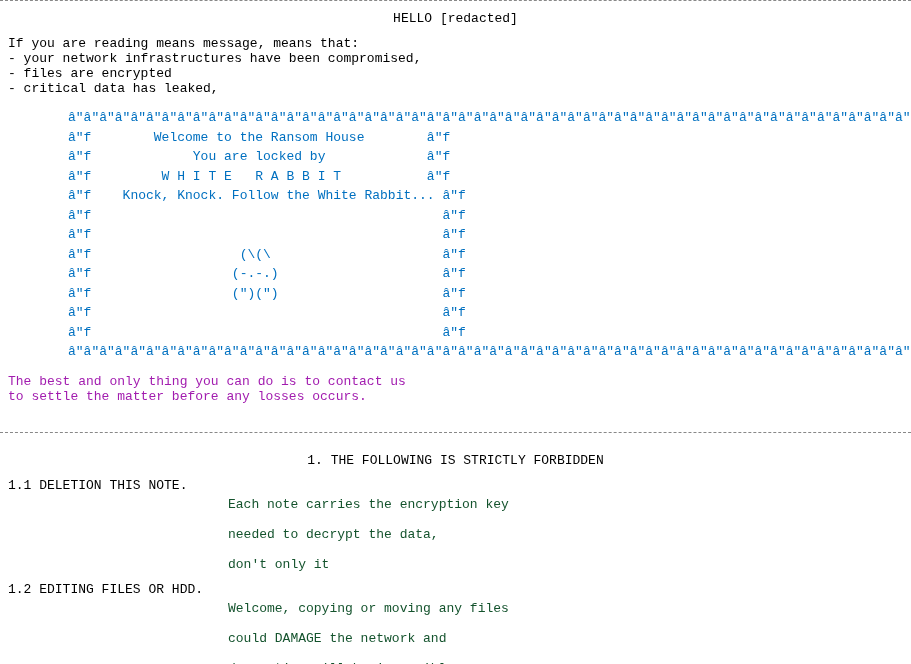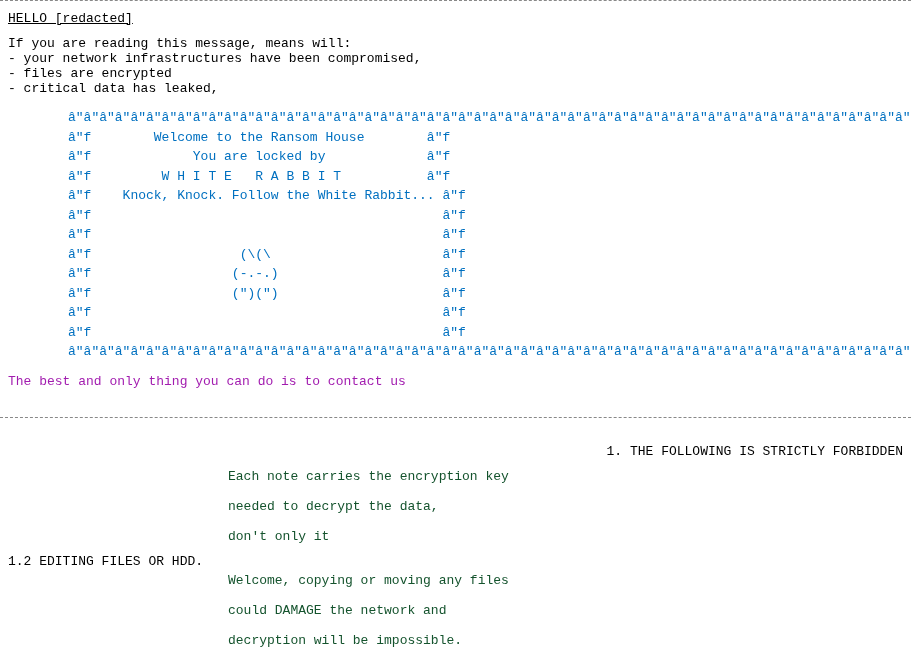--- a/index.html
+++ b/index.html
@@ -30,24 +30,23 @@
       border-top: 1px dashed #888888;
       margin: 0;
       width: 100%;
     }
 
     .content {
       padding: 4px 8px 8px 8px;
     }
 
     .hello-line {
-      text-align: left;
+      text-align: center;
       margin: 6px 0 10px 0;
       color: #000000;
-      text-decoration: underline;
     }
 
     .intro-block {
       margin-bottom: 12px;
       color: #000000;
     }
 
     .intro-block .line {
       display: block;
     }
@@ -66,24 +65,24 @@
       margin: 10px 0 12px 0;
       color: #a21caf;
     }
 
     .section-divider {
       border-top: 1px dashed #888888;
       margin: 8px 0 8px 0;
     }
 
     .section-title {
-      text-align: right;
+      text-align: center;
       color: #000000;
       font-weight: normal;
-      margin: 14px 0 10px 0;
+      margin: 8px 0 10px 0;
     }
 
     .rule-section {
       margin-bottom: 10px;
     }
 
     .rule-header {
       color: #000000;
       font-weight: normal;
       margin-bottom: 4px;
@@ -110,21 +109,21 @@
 <div class="page-container">
   <div class="dashed-line-top"></div>
 
   <div class="content">
 
     <div class="hello-line">
       <span>HELLO [redacted]</span>
     </div>
 
     <div class="intro-block">
-      <span class="line">If you are reading this message, means will:</span>
+      <span class="line">If you are reading means message, means that:</span>
       <span class="line">    - your network infrastructures have been compromised,</span>
       <span class="line">    - files are encrypted</span>
       <span class="line">    - critical data has leaked,</span>
     </div>
 
     <div class="ascii-box">
       <pre><span class="blue-text">â"â"â"â"â"â"â"â"â"â"â"â"â"â"â"â"â"â"â"â"â"â"â"â"â"â"â"â"â"â"â"â"â"â"â"â"â"â"â"â"â"â"â"â"â"â"â"â"â"â"â"â"â"â"â"â"â"â"â"â"â"â"â"â"â"â"â"â"â"â"â"â"â"â"â"â"â"â"â"â"â"â"â"â"â"â"â"â"â"â"â"â"â"â"â"â"â"â"â"â"â"â"â"â"â"â"â"â"â"â"â"â"â"â"â"â"â"â"â"â"â"â"â"</span>
 <span class="blue-text">â"f        Welcome to the Ransom House        â"f</span>
 <span class="blue-text">â"f             You are locked by             â"f</span>
 <span class="blue-text">â"f         W H I T E   R A B B I T           â"f</span>
@@ -134,33 +133,35 @@
 <span class="blue-text">â"f                   (\(\                      â"f</span>
 <span class="blue-text">â"f                  (-.-.)                     â"f</span>
 <span class="blue-text">â"f                  (")(")                     â"f</span>
 <span class="blue-text">â"f                                             â"f</span>
 <span class="blue-text">â"f                                             â"f</span>
 <span class="blue-text">â"â"â"â"â"â"â"â"â"â"â"â"â"â"â"â"â"â"â"â"â"â"â"â"â"â"â"â"â"â"â"â"â"â"â"â"â"â"â"â"â"â"â"â"â"â"â"â"â"â"â"â"â"â"â"â"â"â"â"â"â"â"â"â"â"â"â"â"â"â"â"â"â"â"â"â"â"â"â"â"â"â"â"â"â"â"â"â"â"â"â"â"â"â"â"â"â"â"â"â"â"â"â"â"â"â"â"â"â"â"â"â"â"â"â"â"â"â"â"â"â"â"</span></pre>
     </div>
 
     <div class="bottom-text">
       <span class="line">The best and only thing you can do is to contact us</span><br>
+      <span class="line">  to settle the matter before any losses occurs.</span>
     </div>
 
   </div>
 
   <div class="section-divider"></div>
 
   <div class="content">
 
     <div class="section-title">
       <span>1. THE FOLLOWING IS STRICTLY FORBIDDEN</span>
     </div>
 
     <div class="rule-section">
+      <div class="rule-header">1.1 DELETION THIS NOTE.</div>
       <div class="rule-body">
         <span class="line">Each note carries the encryption key</span><br>
         <span class="line">needed to decrypt the data,</span><br>
         <span class="line">don't only it</span>
       </div>
     </div>
 
     <div class="rule-section">
       <div class="rule-header">1.2 EDITING FILES OR HDD.</div>
       <div class="rule-body">

